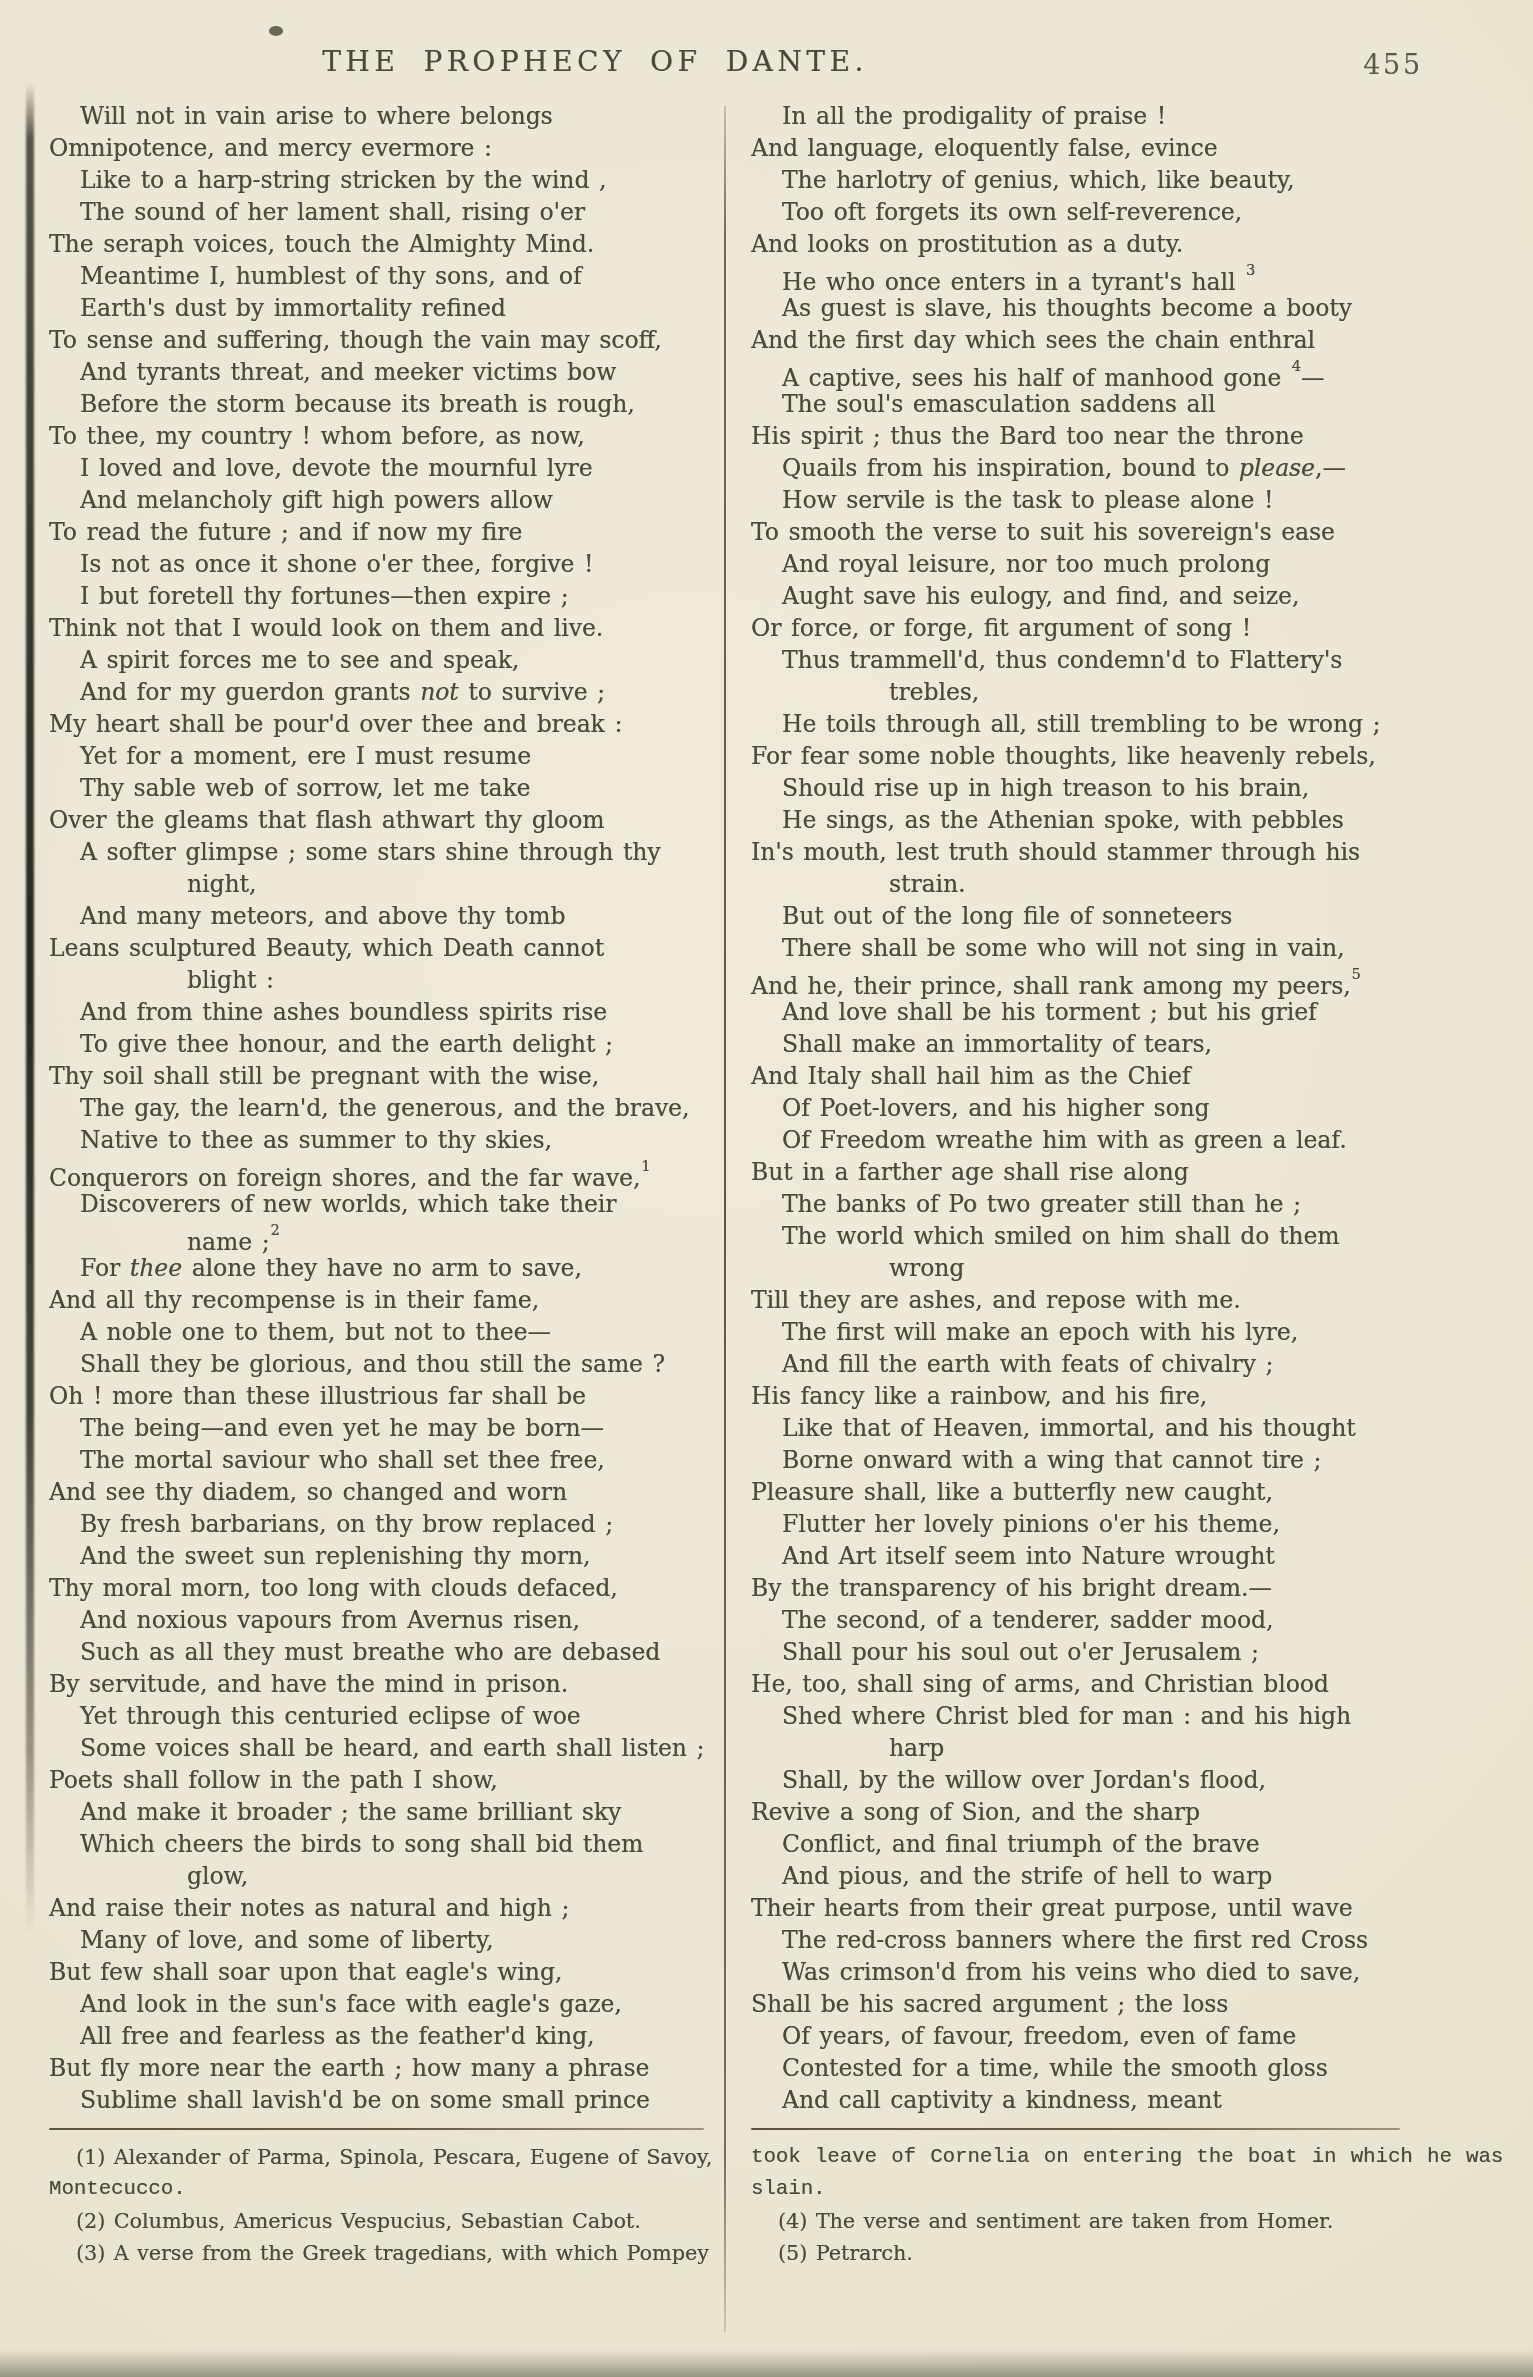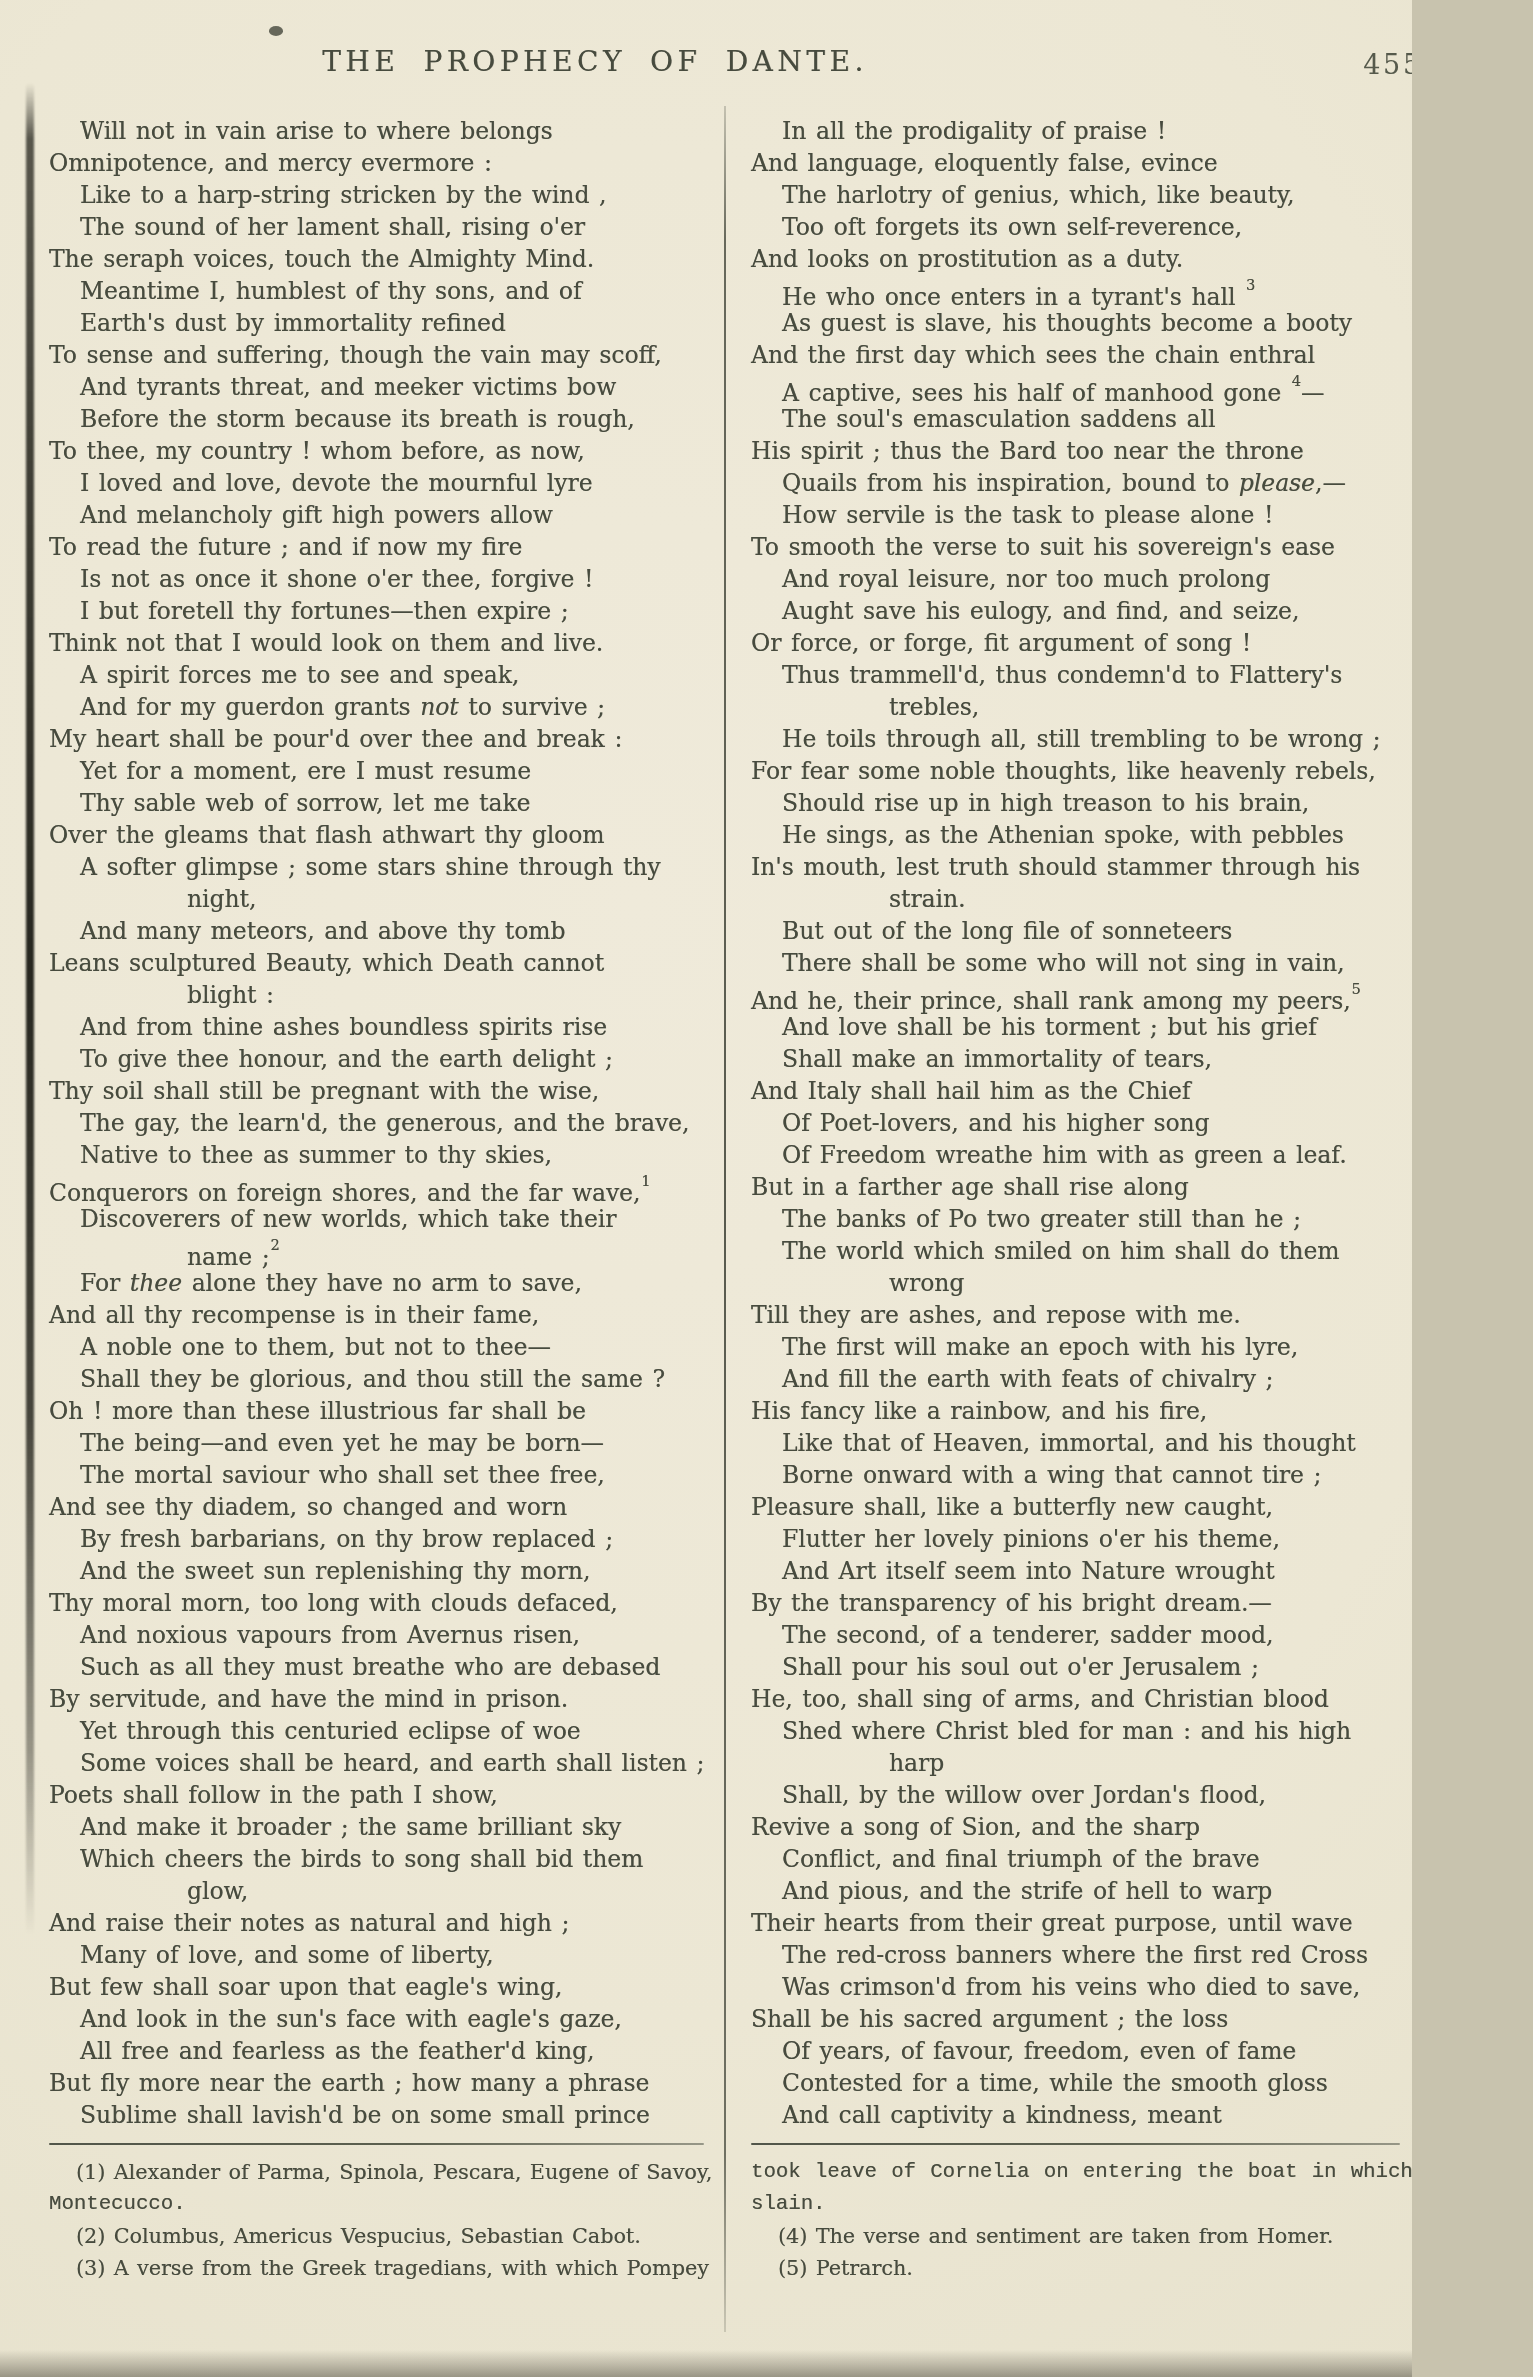--- a/index.html
+++ b/index.html
@@ -5,36 +5,36 @@
   :root{
     --paper:#ebe6d2;
     --paper-edge:#d9d4be;
     --ink:#474b3e;
     --rule:#52564a;
     --lh:32px;
   }
   html,body{margin:0;padding:0;}
   body{width:1533px;height:2377px;background:#c8c3ae;font-family:"DejaVu Serif",serif;}
   .page{
-    position:relative;width:1412px;height:2377px;overflow:hidden;
+    position:relative;width:1533px;height:2377px;overflow:hidden;
     background:
       radial-gradient(140% 105% at 45% 38%, #efeada 0%, #ece7d4 45%, #e7e2cd 72%, #ddd8c2 92%, var(--paper-edge) 100%);
     color:var(--ink);
   }
   .head-title{
     position:absolute;left:294px;top:45px;width:602px;text-align:center;
     font-size:28px;letter-spacing:4.5px;word-spacing:10.8px;color:var(--ink);
     text-shadow:0.4px 0.4px 0.5px rgba(55,58,48,.45);
     white-space:nowrap;
   }
   .page-number{
     position:absolute;left:1339px;top:49px;width:108px;text-align:center;
     font-size:27px;letter-spacing:2.7px;color:#565a4c;
   }
-  .column{position:absolute;top:115px;}
+  .column{position:absolute;top:100px;}
   .col-left{left:49px;width:662px;}
   .col-right{left:751px;width:656px;}
   .vline{
     height:var(--lh);line-height:var(--lh);white-space:nowrap;
     font-size:23.4px;word-spacing:2.2px;
     text-shadow:0.3px 0.3px 0.4px rgba(50,53,43,.55);
   }
   .vline em{font-style:italic;}
   .vline sup{font-size:0.62em;position:relative;top:-0.42em;margin-left:0.9px;}
   .ind0{margin-left:0;}

